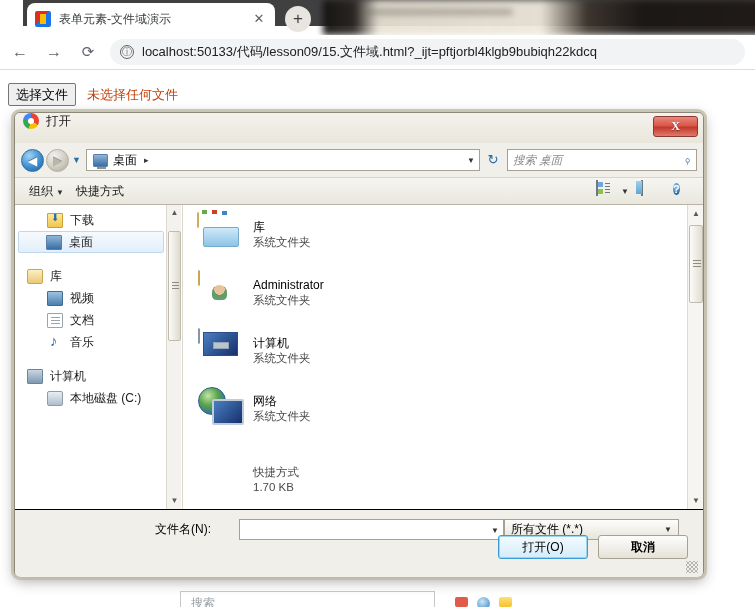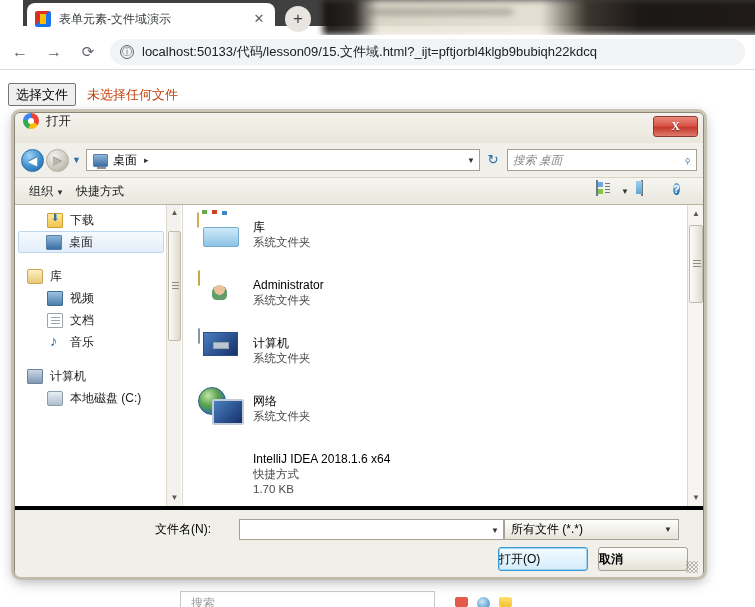--- a/index.html
+++ b/index.html
@@ -239,21 +239,21 @@
   .help-ico {
     width: 17px; height: 17px; margin: 2px auto; border-radius: 50%;
     background: radial-gradient(circle at 35% 30%, #8fc4ea 0%, #2e74b5 70%, #1a4d80 100%);
     color: #fff; font-size: 11px; font-weight: bold;
     line-height: 17px; text-align: center;
   }
 
   .dlg-body {
     position: absolute; left: 0; top: 92px; right: 0; height: 305px;
     display: flex; background: #fff;
-    border-bottom: 4px solid #000000;
+    border-bottom: 1px solid #000000;
   }
 
   
   .sidebar {
     width: 168px; flex: 0 0 168px; background: #fff;
     border-right: 1px solid #dcd8cc; position: relative; overflow: hidden;
   }
   .side-scroll { position: absolute; left: 0; top: 0; width: 152px; padding-top: 4px; }
   .side-item {
     height: 22px; display: flex; align-items: center;
@@ -418,23 +418,23 @@
     position: absolute; left: 489px; top: 8px;
     width: 175px; height: 21px;
     background: linear-gradient(#fdfdfc,#e6e4da);
     border: 1px solid #a6a193;
     display: flex; align-items: center; padding: 0 6px;
     font-size: 12px; color: #000;
   }
   .ft-select .ft-caret { margin-left: auto; font-size: 8px; color: #333; }
 
   .dlg-btn {
-    position: absolute; top: 36px; width: 90px; height: 24px;
+    position: absolute; top: 24px; width: 90px; height: 24px;
     border-radius: 3px; font-size: 12px; color: #000;
-    line-height: 22px; text-align: left;
+    line-height: 22px; text-align: center;
   }
   .dlg-btn.open {
     left: 483px;
     background: linear-gradient(#f3fbff,#d4ecfa);
     border: 1px solid #3c9ad6;
     box-shadow: 0 0 0 1px #9fd2ef inset;
   }
   .dlg-btn.cancel {
     left: 583px;
     background: linear-gradient(#fdfdfc,#e4e2d8);
@@ -607,21 +607,21 @@
           <span class="fl-ico"><span class="fi-net"></span></span>
           <span class="fl-text">
             <span class="fl-name">网络</span><br>
             <span class="fl-meta">系统文件夹</span>
           </span>
         </div>
 
         <div class="fl-row">
           <span class="fl-ico"><span class="fi-idea"></span></span>
           <span class="fl-text">
-            <span class="fl-name">IntelliJ IDEA 2018.1.6 x64</span><br>
+            <br>
             <span class="fl-meta">快捷方式</span><br>
             <span class="fl-meta">1.70 KB</span>
           </span>
         </div>
 
       </div>
       <div class="fl-vscroll">
         <span class="fv-arrow up">▲</span>
         <span class="fv-thumb"></span>
         <span class="fv-arrow down">▼</span>

